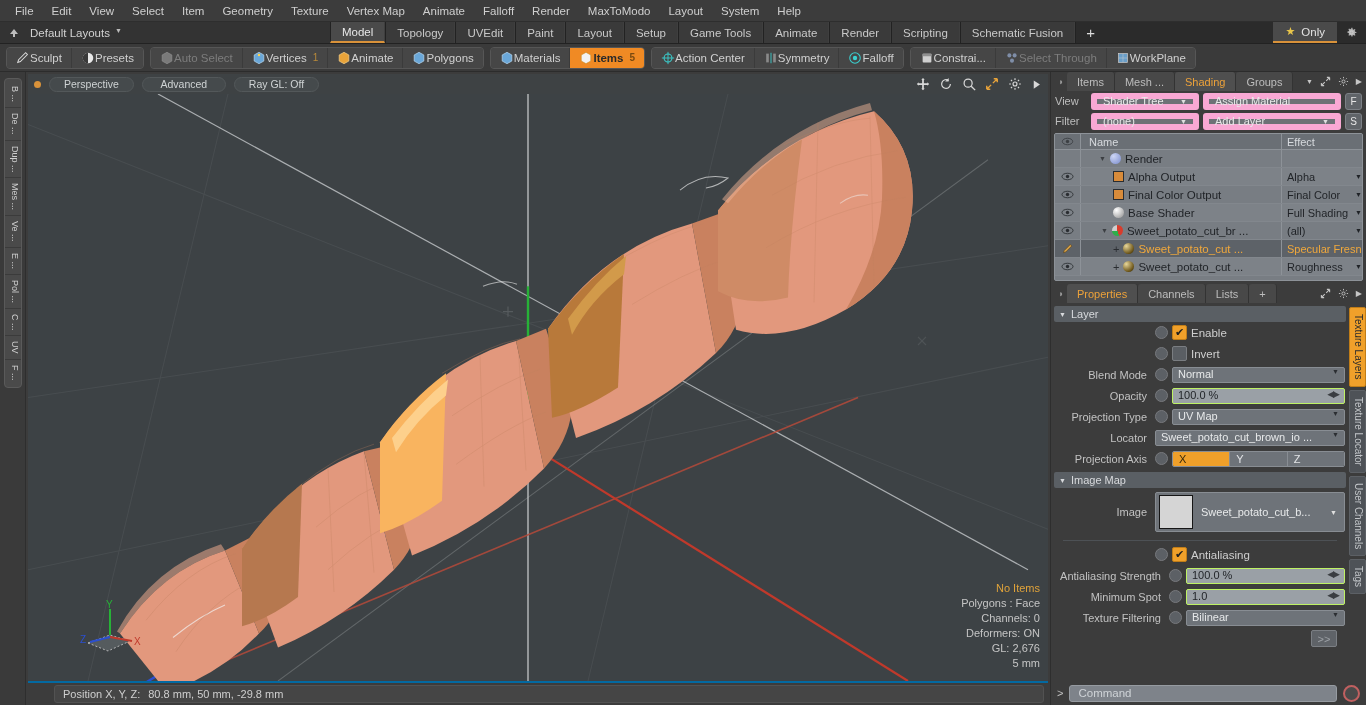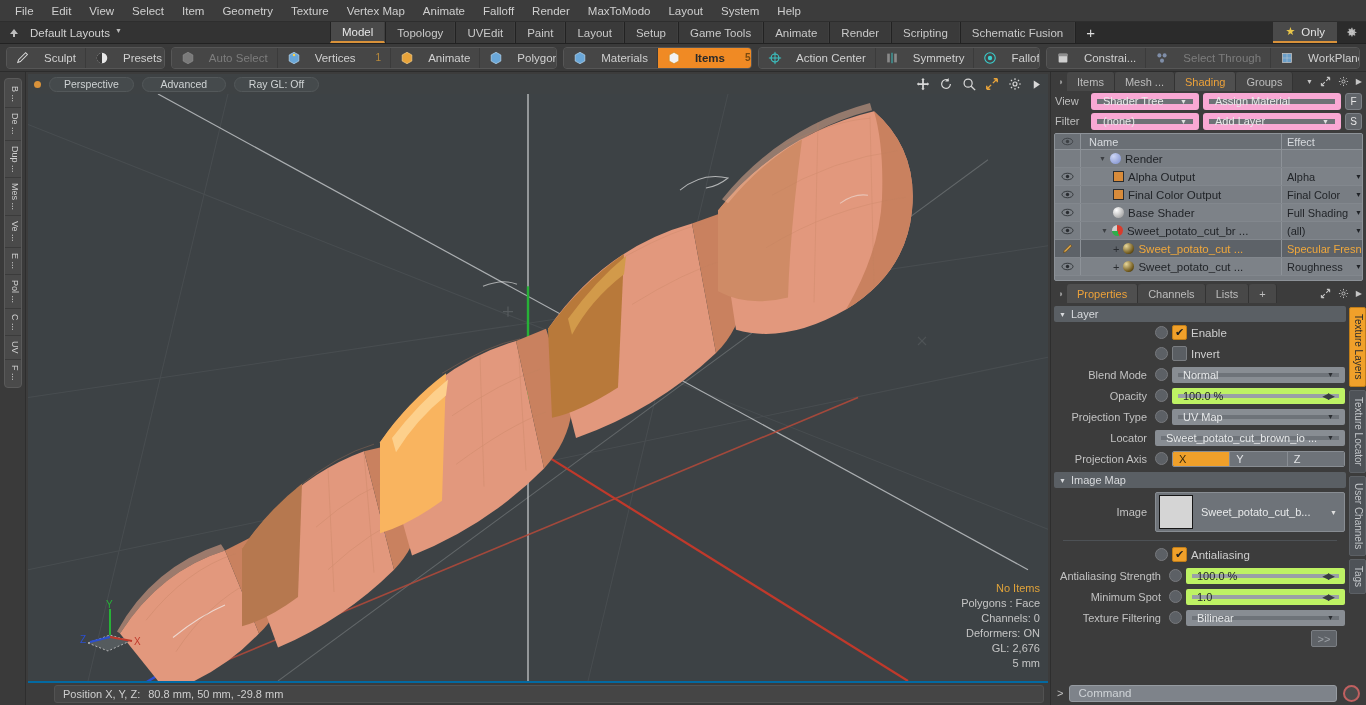--- a/index.html
+++ b/index.html
@@ -50,21 +50,21 @@
   
   .toolbar {
     height: 28px; background: #3a3a3a; display: flex; align-items: center; gap: 6px;
     padding: 0 6px; flex: 0 0 28px; border-bottom: 1px solid #2c2c2c;
   }
   .tgroup {
     display: flex; align-items: stretch; height: 22px; background: #464646;
     border: 1px solid #565656; border-radius: 4px; overflow: hidden;
   }
   .tbtn {
-    display: flex; align-items: center; gap: 14px; padding: 0 9px; color: #d0d0d0; font-size: 11.5px;
+    display: flex; align-items: center; gap: 0; padding: 0 9px; color: #d0d0d0; font-size: 11.5px;
     border-right: 1px solid #3b3b3b; white-space: nowrap; background: #464646;
   }
   .tbtn:last-child { border-right: none; }
   .tbtn.dim { color: #7d7d7d; }
   .tbtn.sel { background: #f08a24; color: #2a2a2a; font-weight: bold; }
   .tbtn .cnt { color: #b98a3a; font-size: 10px; margin-left: 6px; }
   .tbtn.sel .cnt { color: #7a4a10; }
   .ico { width: 14px; height: 14px; display: inline-block; flex: 0 0 14px; }
 
   
@@ -158,22 +158,22 @@
     gap: 5px; padding-left: 5px; color: #d8dadd; font-size: 11px; border-radius: 2px;
   }
   .prow { height: 21px; display: flex; align-items: center; gap: 4px; padding: 0 4px 0 4px; }
   .plabel { width: 96px; text-align: right; color: #c2c2c2; font-size: 11px; padding-right: 4px; }
   .knob { width: 13px; height: 13px; border-radius: 50%; background: #5c6065; border: 1px solid #77797d; flex: 0 0 13px; }
   .checkbox { width: 15px; height: 15px; border-radius: 2px; background: #5a5e63; border: 1px solid #7a7d81; display:flex; align-items:center; justify-content:center; flex:0 0 15px;}
   .checkbox.on { background: #f0a02a; border-color: #c07d18; }
   .checkbox .tick { color: #1f1f1f; font-size: 11px; line-height: 1; }
   .cb-label { color: #cfcfcf; font-size: 11.5px; }
   .field {
-    flex: 1; height: 16px; background: #9aa0a6; border: 6px solid #bef264; border-radius: 2px;
-    display: flex; align-items: center; padding: 0 5px; color: #1f2226; font-size: 11px;
+    flex: 1; height: 16px; background: #9aa0a6; border: 1px solid #bef264; border-radius: 2px;
+    display: flex; align-items: flex-start; padding: 0 5px; color: #1f2226; font-size: 11px;
   }
   .field .ar { margin-left: auto; font-size: 7px; color: #2a2d31; }
   .field.dark { background: #6e7379; border-color: #888d93; color: #e7e9ea; }
   .field .spin { margin-left: auto; font-size: 9px; color: #3a3d41; letter-spacing: -1px; }
   .segbtn-wrap { flex: 1; display: flex; height: 16px; border: 1px solid #888d93; border-radius: 2px; overflow: hidden;}
   .segbtn { flex: 1; display: flex; align-items: center; padding-left: 6px; font-size: 11px; background: #6e7379; color: #e2e4e6; border-right: 1px solid #888d93;}
   .segbtn:last-child { border-right: none; }
   .segbtn.on { background: #f0a02a; color: #3a2a0a; }
   .imgbox {
     flex: 1; height: 40px; background: #6e7379; border: 1px solid #888d93; border-radius: 2px;

